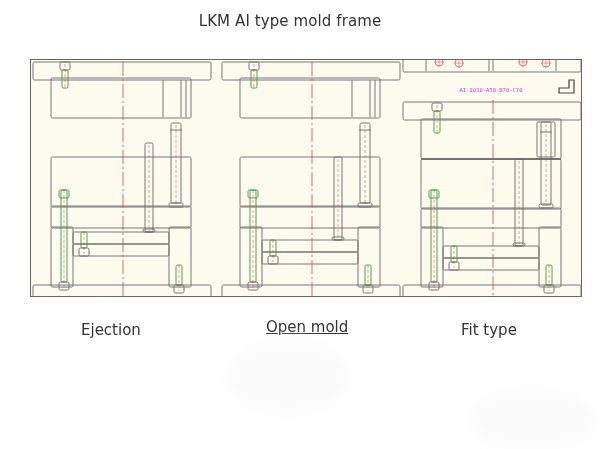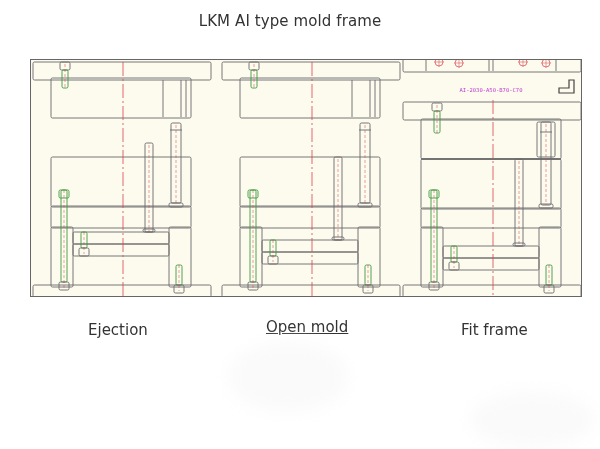--- a/index.html
+++ b/index.html
@@ -130,18 +130,18 @@
       <rect x="420" y="186" width="6" height="16" rx="1.5" fill="none" stroke="#3c9a3c" stroke-width="0.9"></rect>
       <rect x="418" y="202" width="10" height="8" rx="1.5" fill="none" stroke="#6a6a6a" stroke-width="0.9"></rect>
       <line x1="423" y1="186" x2="423" y2="208" stroke="#d9434f" stroke-width="0.5" stroke-dasharray="3 2"></line>
       <rect x="515" y="205" width="6" height="20" rx="1.5" fill="none" stroke="#3c9a3c" stroke-width="0.9"></rect>
       <rect x="513" y="225" width="10" height="8" rx="1.5" fill="none" stroke="#6a6a6a" stroke-width="0.9"></rect>
       <line x1="518" y1="205" x2="518" y2="231" stroke="#d9434f" stroke-width="0.5" stroke-dasharray="3 2"></line>
       <line x1="462" y1="40" x2="462" y2="237" stroke="#d9434f" stroke-width="0.8" stroke-dasharray="14 3 2 3"></line>
     </svg>
 </div>
 
-<div class="cap" style="left:88px;top:321px;text-align:right;">Ejection</div>
+<div class="cap" style="left:81px;top:321px;text-align:right;">Ejection</div>
 <div class="cap" style="left:266px;top:318px;text-decoration:underline;">Open mold</div>
-<div class="cap" style="left:461px;top:321px;">Fit frame</div>
+<div class="cap" style="left:461px;top:321px;">Fit type</div>
 
 <div class="blob" style="left:228px;top:342px;width:120px;height:70px;"></div>
 <div class="blob" style="left:470px;top:392px;width:125px;height:55px;"></div>
 
 </body></html>

